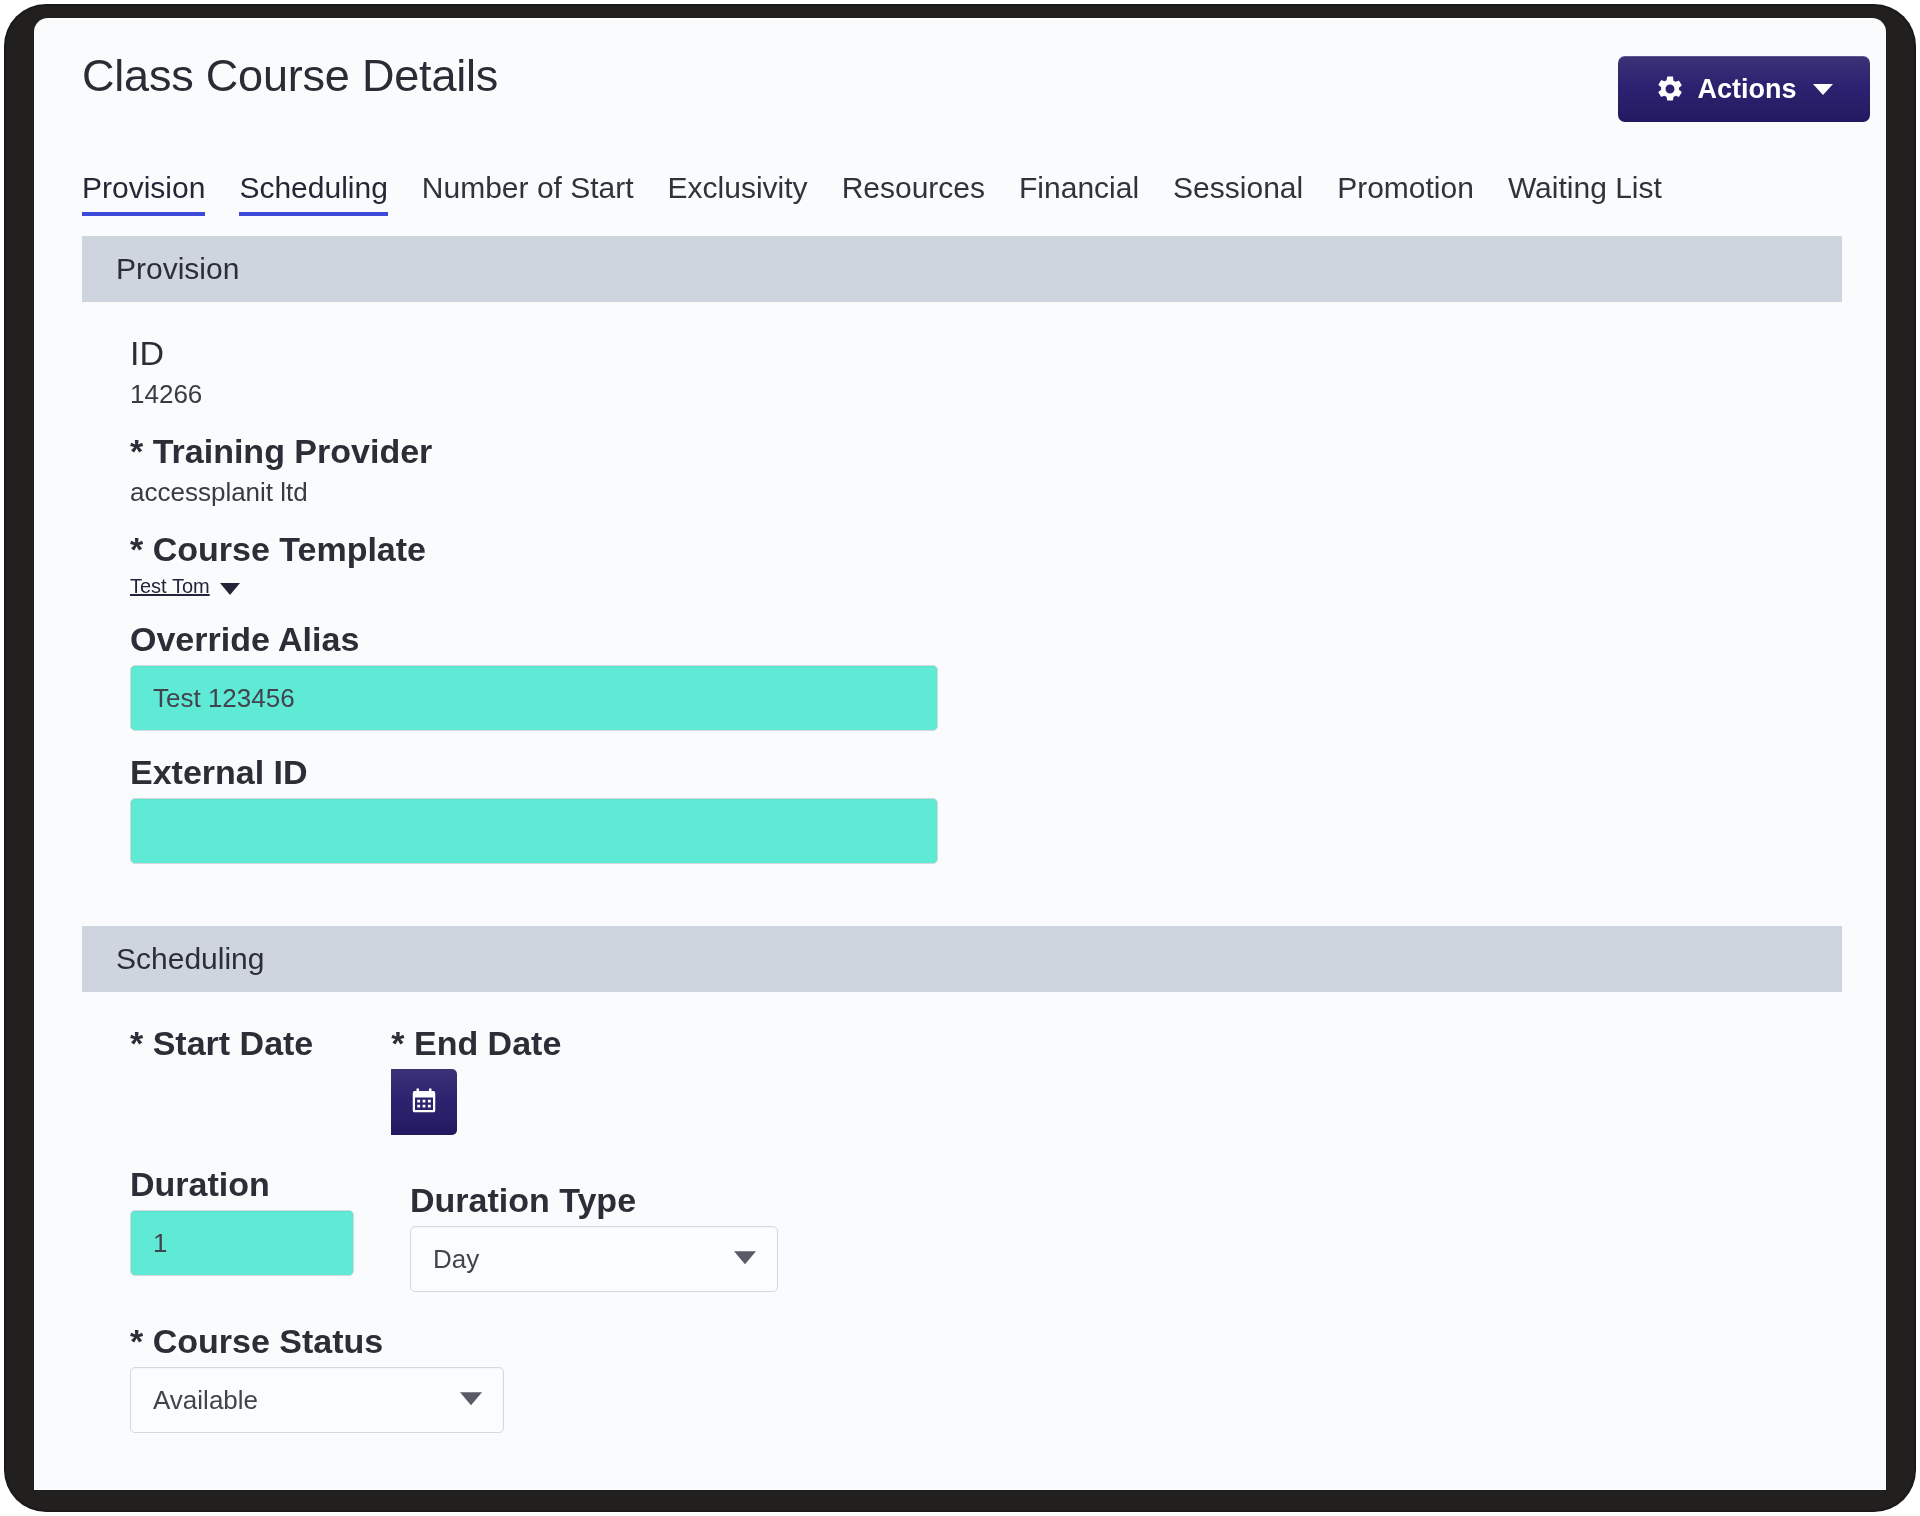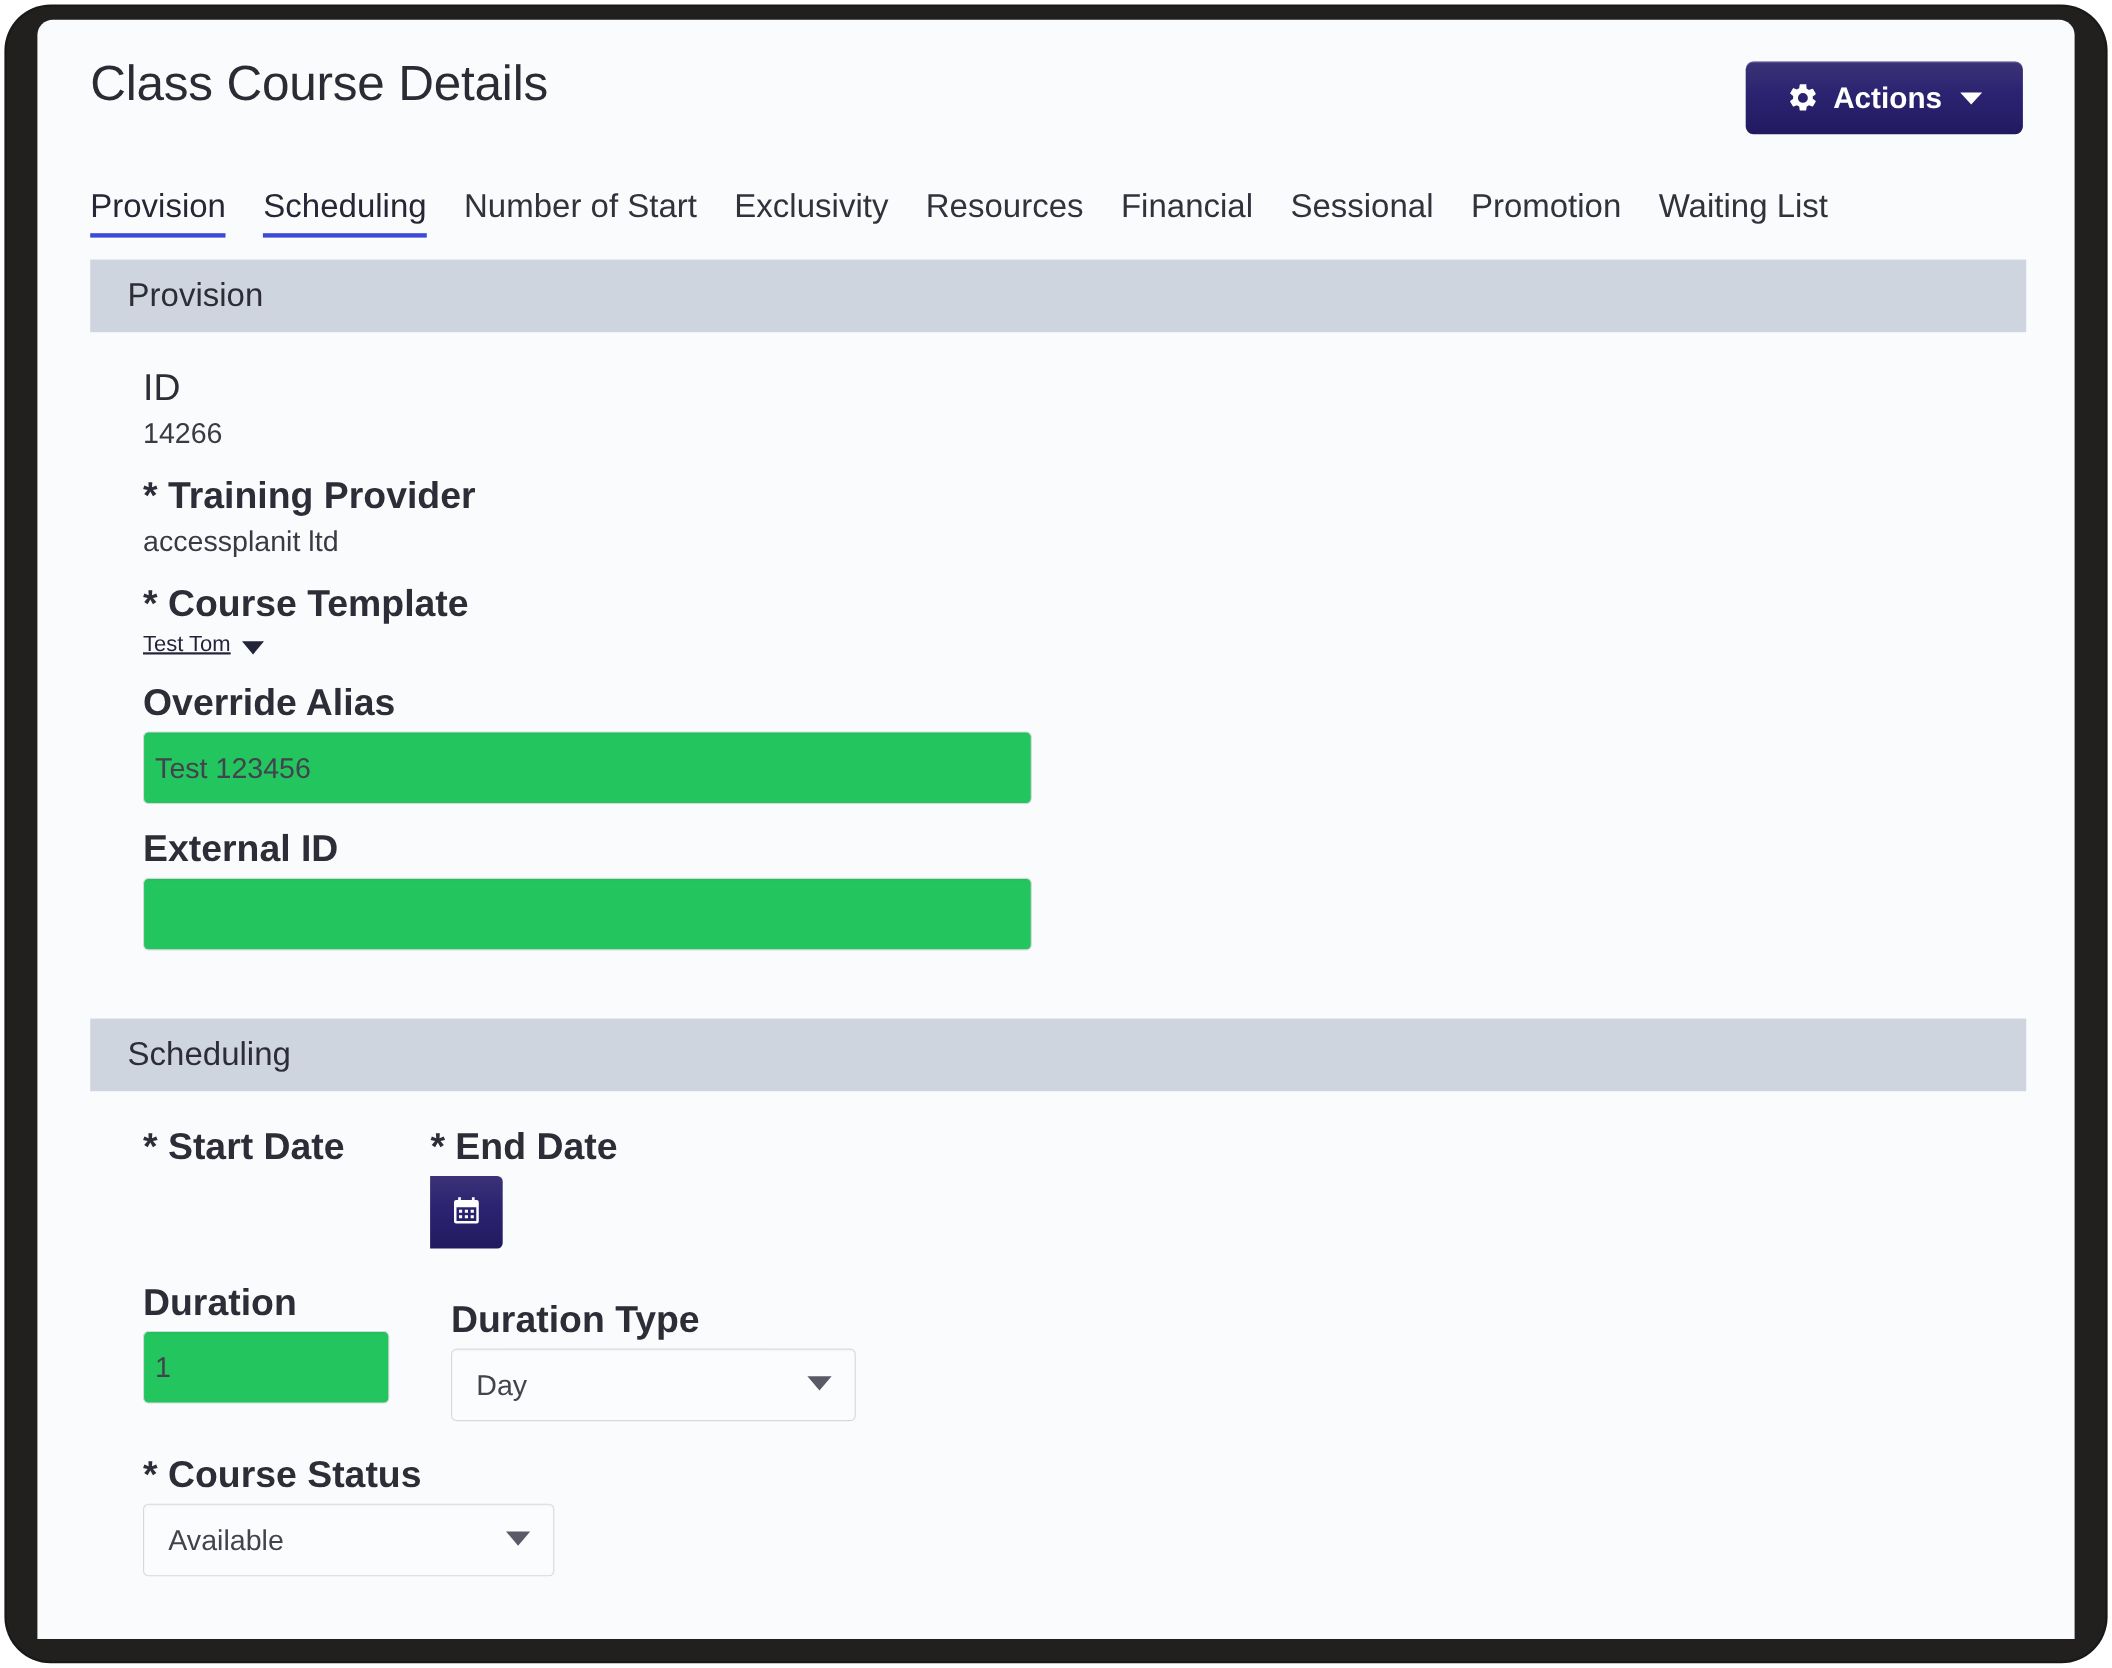--- a/index.html
+++ b/index.html
@@ -42,21 +42,21 @@
     position: absolute;
     left: 48px; top: 32px;
     font-size: 45px;
     font-weight: 400;
     color: #2b2b35;
     letter-spacing: -0.2px;
     white-space: nowrap;
   }
   #header-actions {
     position: absolute;
-    right: 47px; top: 38px;
+    right: 16px; top: 38px;
     display: flex;
     align-items: flex-start;
     gap: 14px;
   }
   .btn {
     display: inline-flex;
     align-items: center;
     gap: 12px;
     border: none;
     border-radius: 7px;
@@ -160,25 +160,25 @@
     border-top: 12px solid #23233a;
     margin-top: 4px;
   }
 
   .text-input {
     display: block;
     width: 808px;
     height: 66px;
     border: 1px solid #d5d9dd;
     border-radius: 5px;
-    background: #22c55e;
+    background: #5eead4;
     font-family: "Liberation Sans", sans-serif;
     font-size: 26px;
     color: #43434d;
-    padding: 0 10px;
+    padding: 0 22px;
     outline: none;
     box-shadow: inset 0 1px 2px rgba(0,0,0,.035);
   }
   .text-input.small { width: 224px; }
 
   
   .row { display: flex; align-items: flex-start; }
   .date-group { margin-right: 78px; }
   .date-wrap {
     display: flex;

